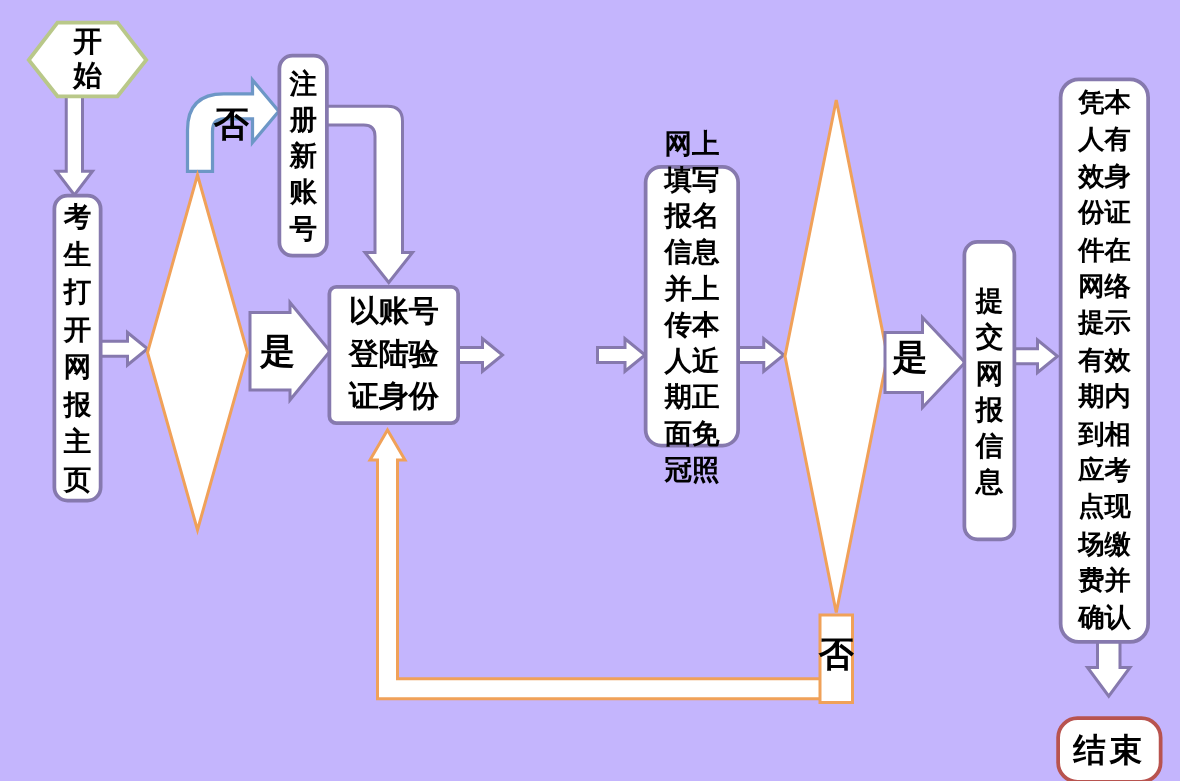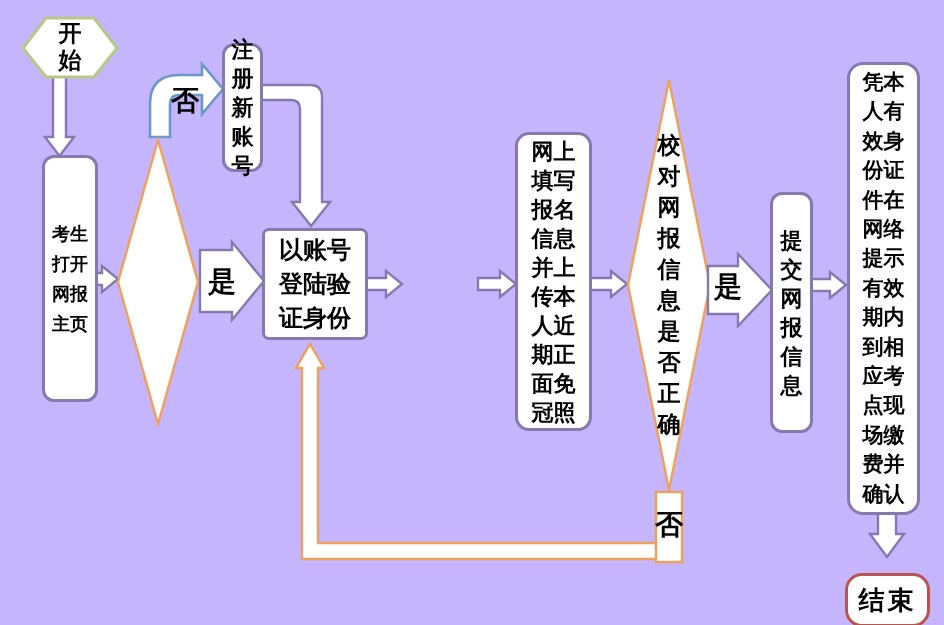--- a/index.html
+++ b/index.html
@@ -18,26 +18,26 @@
   .freetext{
     position:absolute;z-index:2;box-sizing:border-box;background:transparent;
     text-align:center;font-weight:bold;color:var(--text);word-break:break-all;
   }
   .lbl{
     position:absolute;z-index:3;font-weight:bold;color:var(--text);
     font-size:28px;line-height:30px;
   }
   
   #t-start   {left:55px;  top:20px;  width:30px;  font-size:23px;line-height:27px;}
-  #n-open    {left:42px;  top:155px; width:56px;  height:247px; font-size:18px;line-height:30px;border-radius:12px;}
+  #n-open    {left:42px;  top:155px; width:40px;  height:247px; font-size:22px;line-height:30px;border-radius:12px;}
   #t-d1      {left:145px; top:166px; width:26px;  font-size:23px;line-height:29px;}
-  #n-register{left:222px; top:43px;  width:41px;  height:129px; font-size:22px;line-height:29px;border-radius:12px;}
+  #n-register{left:222px; top:43px;  width:41px;  height:163px; font-size:22px;line-height:29px;border-radius:12px;}
   #n-login   {left:262px; top:228px; width:106px; height:112px; font-size:24px;line-height:34px;padding:0 11px;border-radius:7px;}
   #n-agree   {left:402px; top:138px; width:79px;  height:305px; font-size:22px;line-height:30px;padding:0 12px;border-style:dashed;}
-  #n-fill    {left:515px; top:132px; width:77px;  height:299px; font-size:22px;line-height:29px;padding:16px 11px;}
+  #n-fill    {left:515px; top:132px; width:77px;  height:226px; font-size:22px;line-height:29px;padding:16px 11px;}
   #t-d2      {left:656px; top:130px; width:26px;  font-size:23px;line-height:31px;}
   #n-submit  {left:770px; top:192px; width:43px;  height:241px; font-size:22px;line-height:29px;border-radius:12px;}
   #n-onsite  {left:847px; top:62px;  width:73px;  height:453px; font-size:21px;line-height:29.4px;padding:0 10px;border-radius:16px;}
   #n-end     {left:845px; top:558px; width:85px;  height:54px;  font-size:26px;letter-spacing:3px;
               border:3.5px solid var(--end_border);border-radius:17px;margin-top:15px;}
   #lbl-no-top    {left:171px;top:86px;}
   #lbl-yes-1     {left:208px;top:267px;}
   #lbl-yes-2     {left:714px;top:272px;}
   #lbl-no-bottom {left:655px;top:510px;}
 </style>
@@ -86,21 +86,20 @@
   <div class="node" id="n-open">考生打开网报主页</div>
 
 
   <div class="node" id="n-register">注册新账号</div>
 
   <div class="node" id="n-login">以账号登陆验证身份</div>
 
 
   <div class="node" id="n-fill">网上填写报名信息并上传本人近期正面免冠照</div>
 
-  <div class="freetext" id="t-d2">校对网报信息是否正确</div>
 
   <div class="node" id="n-submit">提交网报信息</div>
 
   <div class="node" id="n-onsite">凭本人有效身份证件在网络提示有效期内到相应考点现场缴费并确认</div>
 
   <div class="node" id="n-end">结束</div>
 
   <div class="lbl" id="lbl-no-top">否</div>
   <div class="lbl" id="lbl-yes-1">是</div>
   <div class="lbl" id="lbl-yes-2">是</div>

